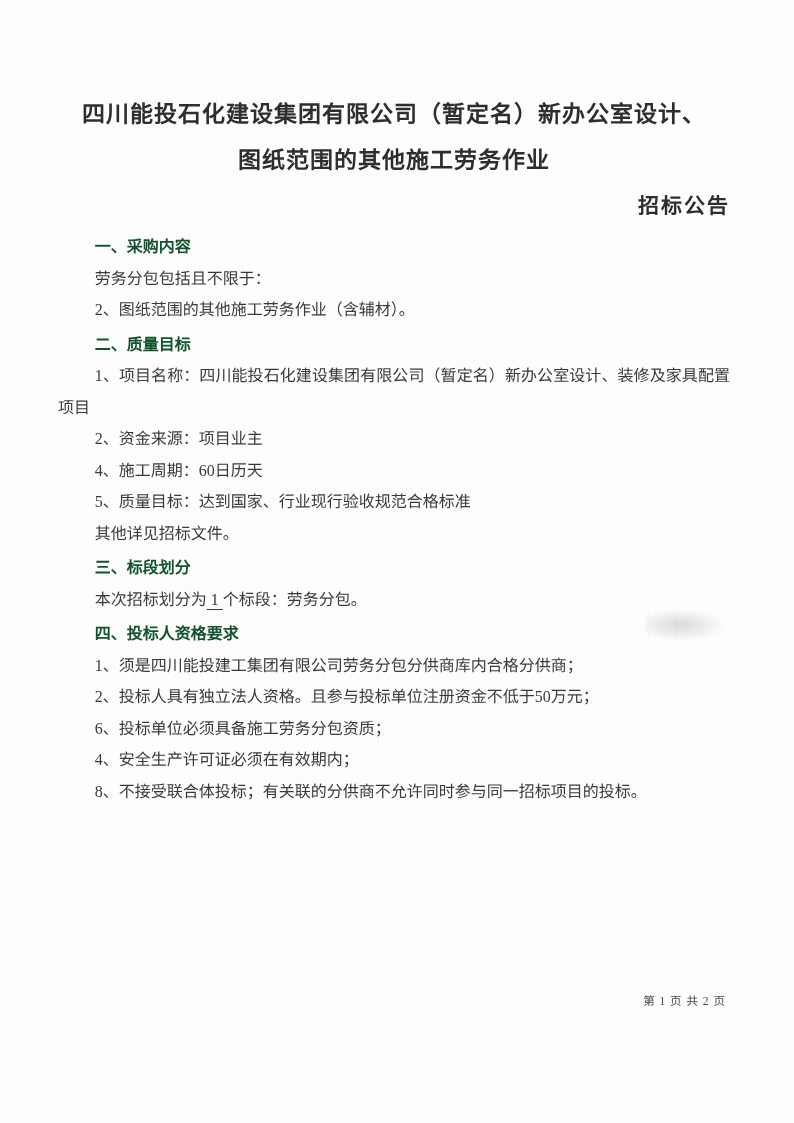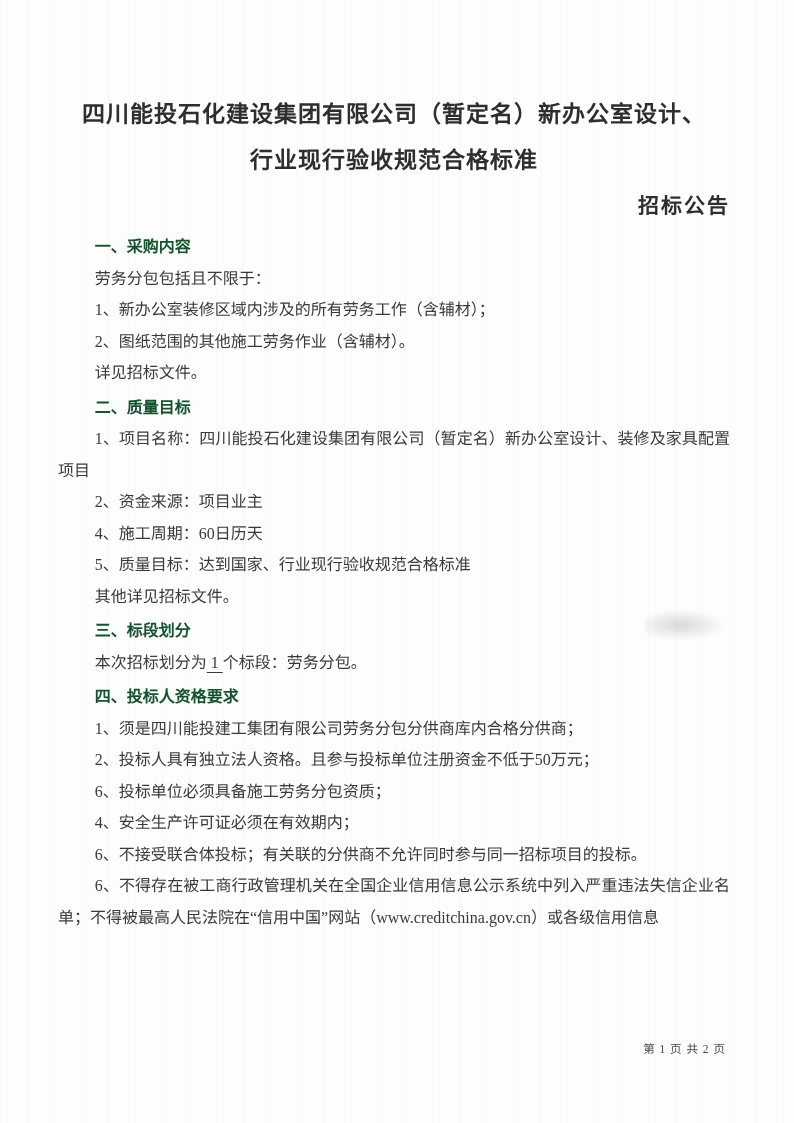--- a/index.html
+++ b/index.html
@@ -72,21 +72,21 @@
     text-underline-offset: 4px;
   }
   .u-num {
     text-decoration: underline;
     text-underline-offset: 4px;
     white-space: pre;
   }
   .footer {
     position: absolute;
     right: 68px;
-    top: 1040px;
+    top: 992px;
     font-size: 11.5px;
     letter-spacing: 1px;
     color: #474747;
   }
   
   .smudge {
     position: absolute;
     left: 645px;
     top: 610px;
     width: 78px;
@@ -98,47 +98,44 @@
   }
 </style>
 </head>
 <body>
 
 <div class="page">
   <div class="content">
 
     <h1 class="title">
       <span>四川能投石化建设集团有限公司（暂定名）新办公室设计、</span>
-      <span>行业现行验收规范合格标准</span>
+      <span>图纸范围的其他施工劳务作业</span>
     </h1>
     <h2 class="subtitle">招标公告</h2>
 
 
     <h3 class="heading">一、采购内容</h3>
     <p class="line indent">劳务分包包括且不限于：</p>
-    <p class="line indent">1、新办公室装修区域内涉及的所有劳务工作（含辅材）；</p>
     <p class="line indent">2、图纸范围的其他施工劳务作业（含辅材）。</p>
-    <p class="line indent">详见招标文件。</p>
 
     <h3 class="heading">二、质量目标</h3>
     <p class="line indent">1、项目名称：四川能投石化建设集团有限公司（暂定名）新办公室设计、装修及家具配置项目</p>
     <p class="line indent">2、资金来源：项目业主</p>
     <p class="line indent">4、施工周期：60日历天</p>
     <p class="line indent">5、质量目标：达到国家、行业现行验收规范合格标准</p>
     <p class="line indent">其他详见招标文件。</p>
 
     <h3 class="heading">三、标段划分</h3>
     <p class="line indent"><span>本次招标划分为</span><span class="u-num"> 1 </span><span>个标段：劳务分包。</span></p>
 
     <h3 class="heading">四、投标人资格要求</h3>
     <p class="line indent">1、须是四川能投建工集团有限公司劳务分包分供商库内合格分供商；</p>
     <p class="line indent">2、投标人具有独立法人资格。且参与投标单位注册资金不低于50万元；</p>
     <p class="line indent">6、投标单位必须具备施工劳务分包资质；</p>
     <p class="line indent">4、安全生产许可证必须在有效期内；</p>
-    <p class="line indent">6、不接受联合体投标；有关联的分供商不允许同时参与同一招标项目的投标。</p>
-    <p class="line indent">6、不得存在被工商行政管理机关在全国企业信用信息公示系统中列入严重违法失信企业名单；不得被最高人民法院在“信用中国”网站（www.creditchina.gov.cn）或各级信用信息</p>
+    <p class="line indent">8、不接受联合体投标；有关联的分供商不允许同时参与同一招标项目的投标。</p>
 
   </div>
 
   <div class="smudge"></div>
 
   <div class="footer">第 1 页 共 2 页</div>
 </div>
 
 </body></html>

